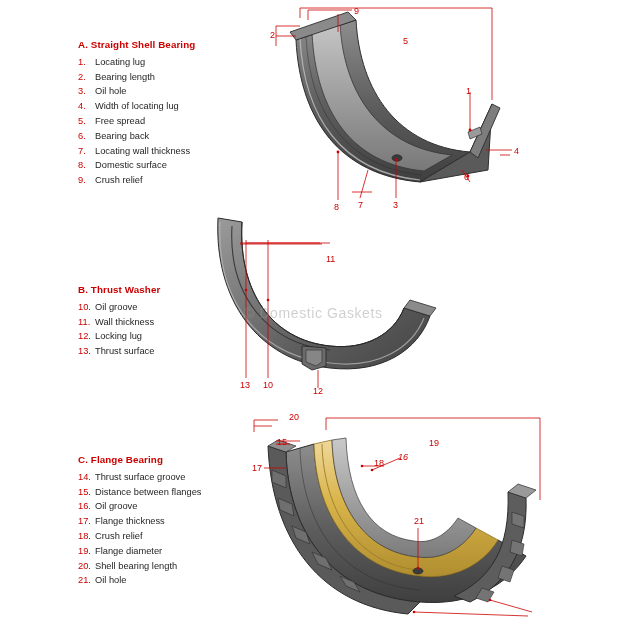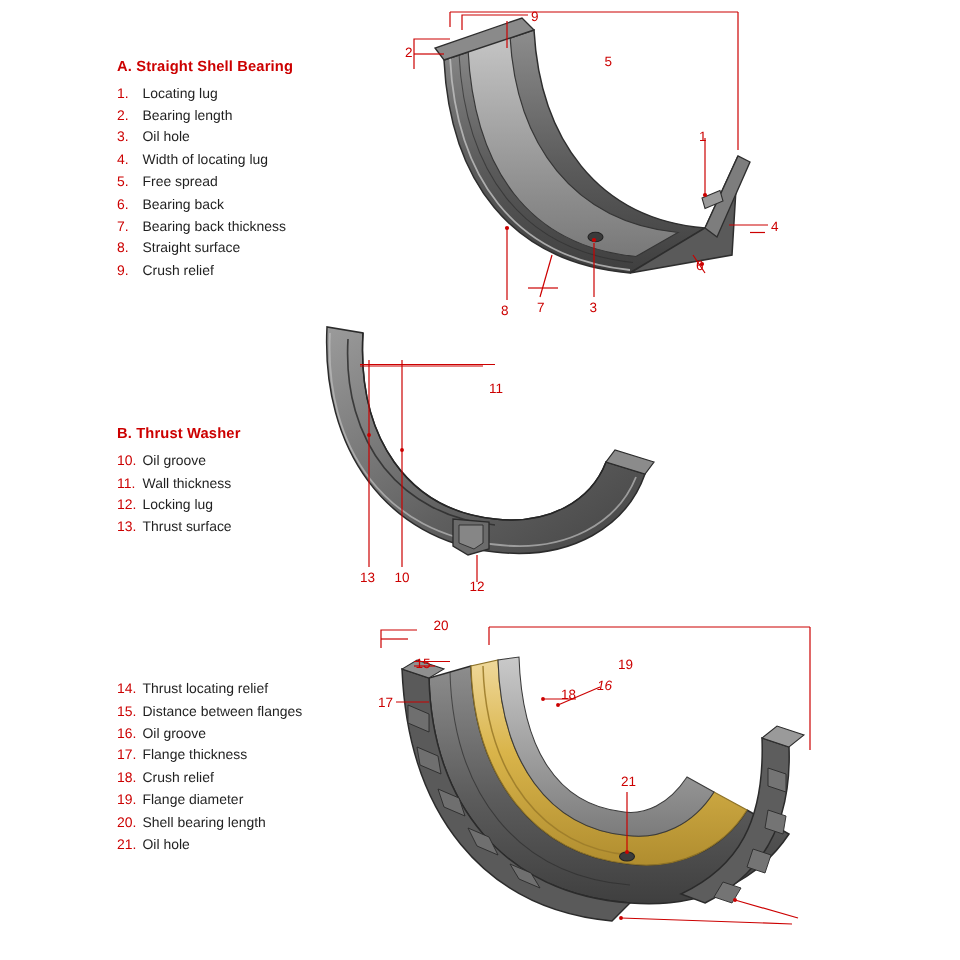--- a/index.html
+++ b/index.html
@@ -283,25 +283,25 @@
       <li>
           <span class="num">5.</span>
           <span class="txt">Free spread</span>
         </li>
       <li>
           <span class="num">6.</span>
           <span class="txt">Bearing back</span>
         </li>
       <li>
           <span class="num">7.</span>
-          <span class="txt">Bearing back thickness</span>
+          <span class="txt">Locating wall thickness</span>
         </li>
       <li>
           <span class="num">8.</span>
-          <span class="txt">Straight surface</span>
+          <span class="txt">Domestic surface</span>
         </li>
       <li>
           <span class="num">9.</span>
           <span class="txt">Crush relief</span>
         </li>
     </ol>
   </div>
 
   <div class="legend" id="legend-b">
     <div class="legend-title">B. Thrust Washer</div>
@@ -319,24 +319,25 @@
           <span class="txt">Locking lug</span>
         </li>
       <li>
           <span class="num">13.</span>
           <span class="txt">Thrust surface</span>
         </li>
     </ol>
   </div>
 
   <div class="legend" id="legend-c">
+    <div class="legend-title">C. Flange Bearing</div>
     <ol>
       <li>
           <span class="num">14.</span>
-          <span class="txt">Thrust locating relief</span>
+          <span class="txt">Thrust surface groove</span>
         </li>
       <li>
           <span class="num">15.</span>
           <span class="txt">Distance between flanges</span>
         </li>
       <li>
           <span class="num">16.</span>
           <span class="txt">Oil groove</span>
         </li>
       <li>
@@ -373,19 +374,20 @@
   <div class="callout" style="left:393px; top:200px;">3</div>
 
   <div class="callout" style="left:326px; top:238px;margin-top:16px;">11</div>
   <div class="callout" style="left:240px; top:380px;">13</div>
   <div class="callout" style="left:263px; top:380px;">10</div>
   <div class="callout" style="left:313px; top:386px;">12</div>
 
   <div class="callout" style="left:256px; top:412px;padding-left:33px;">20</div>
   <div class="callout" style="left:277px; top:437px;">15</div>
   <div class="callout" style="left:252px; top:463px;">17</div>
-  <div class="callout" style="left:412px; top:438px;">19</div>
+  <div class="callout" style="left:429px; top:438px;">19</div>
   <div class="callout" style="left:374px; top:458px;">18</div>
   <div class="callout" style="left:398px; top:452px;font-style:italic;">16</div>
   <div class="callout" style="left:414px; top:516px;">21</div>
   <div class="callout" style="left:530px; top:645px;font-weight:bold;">14</div>
 
+  <div class="watermark">© Domestic Gaskets</div>
 </div>
 
 </body></html>

